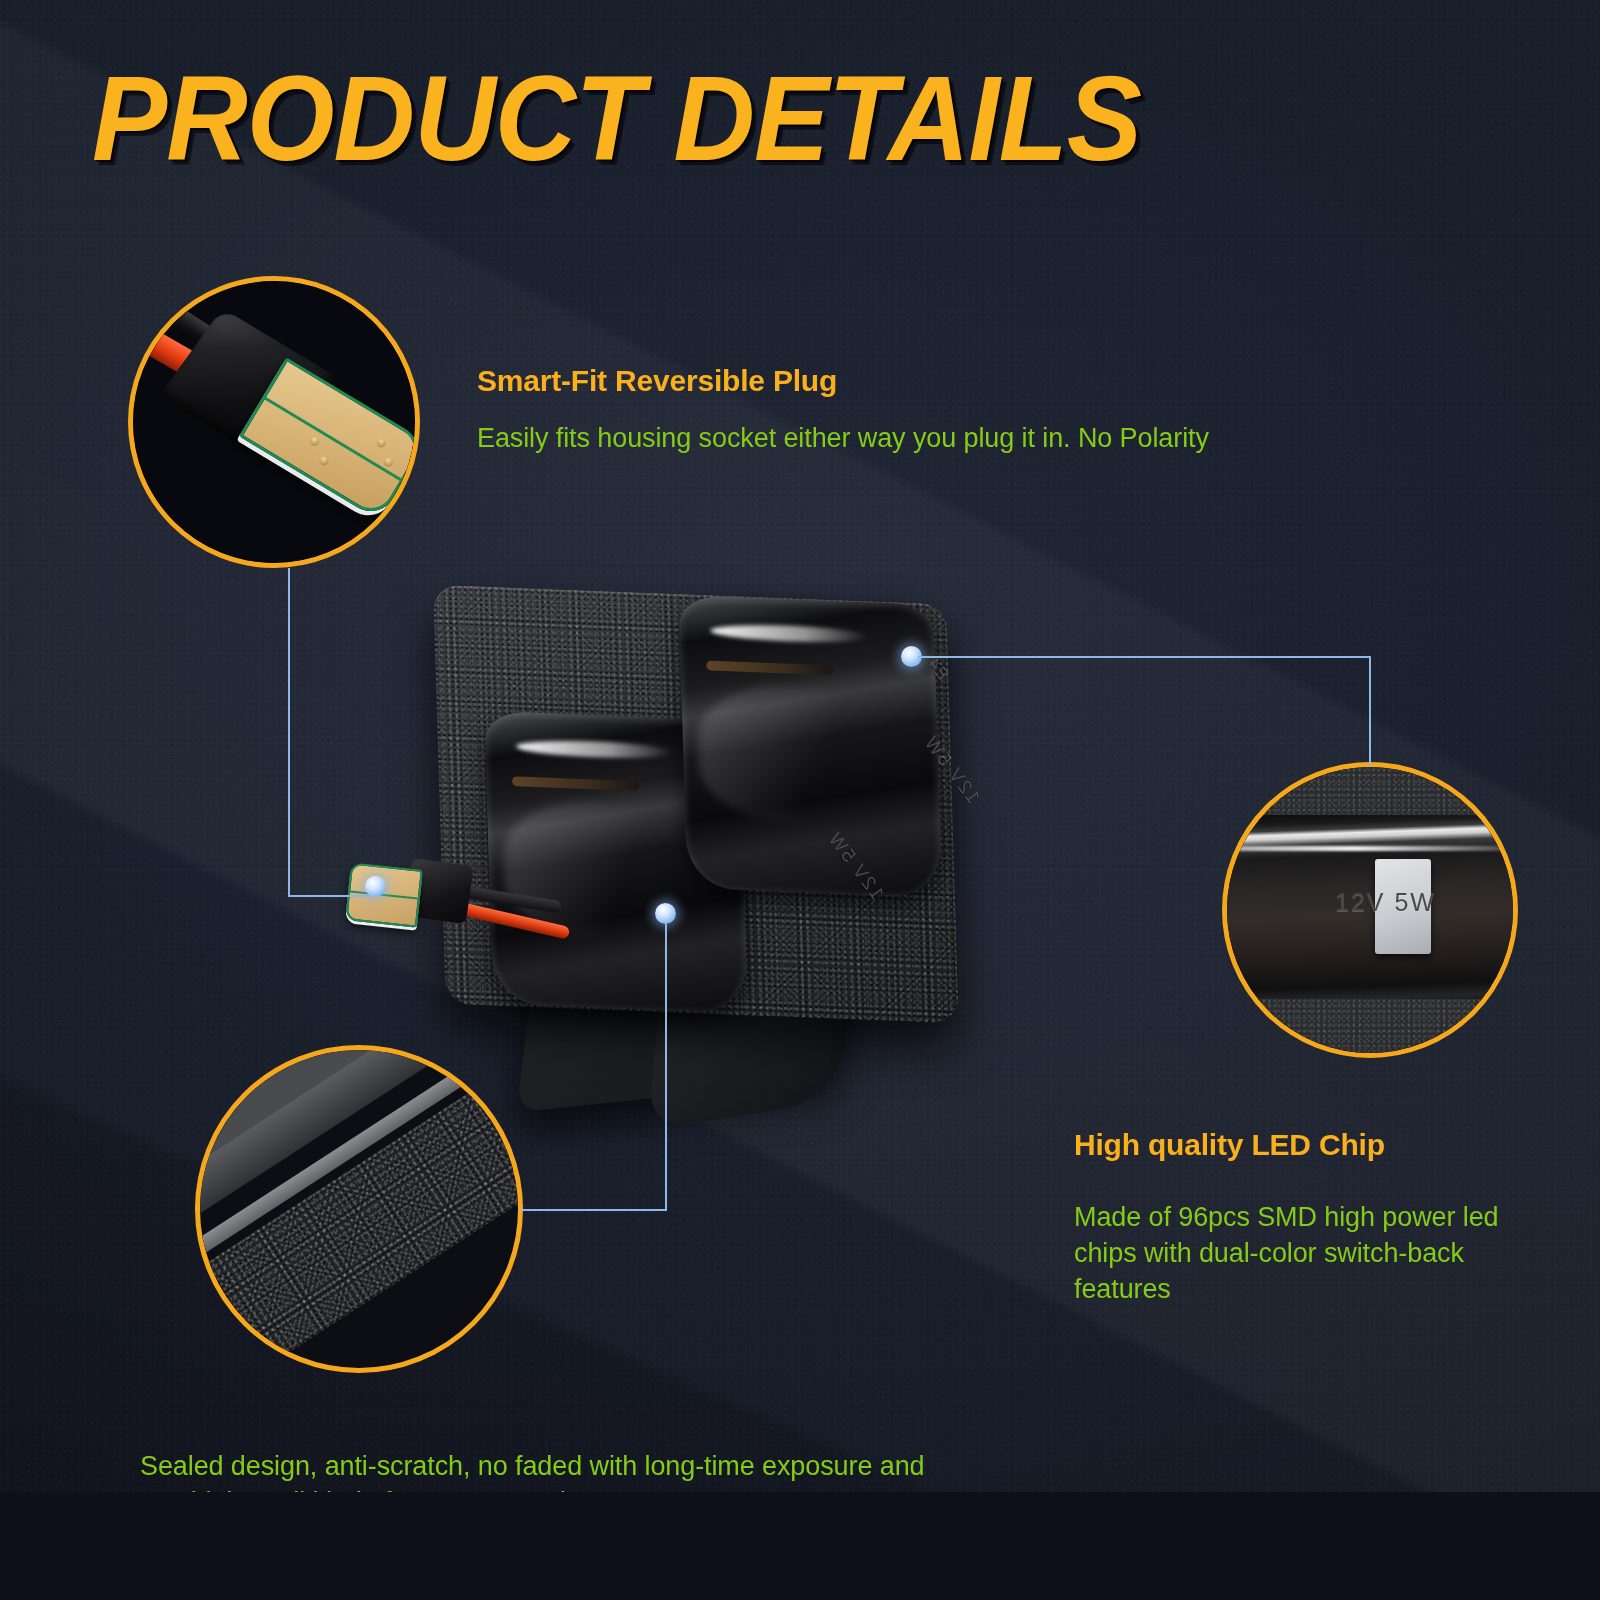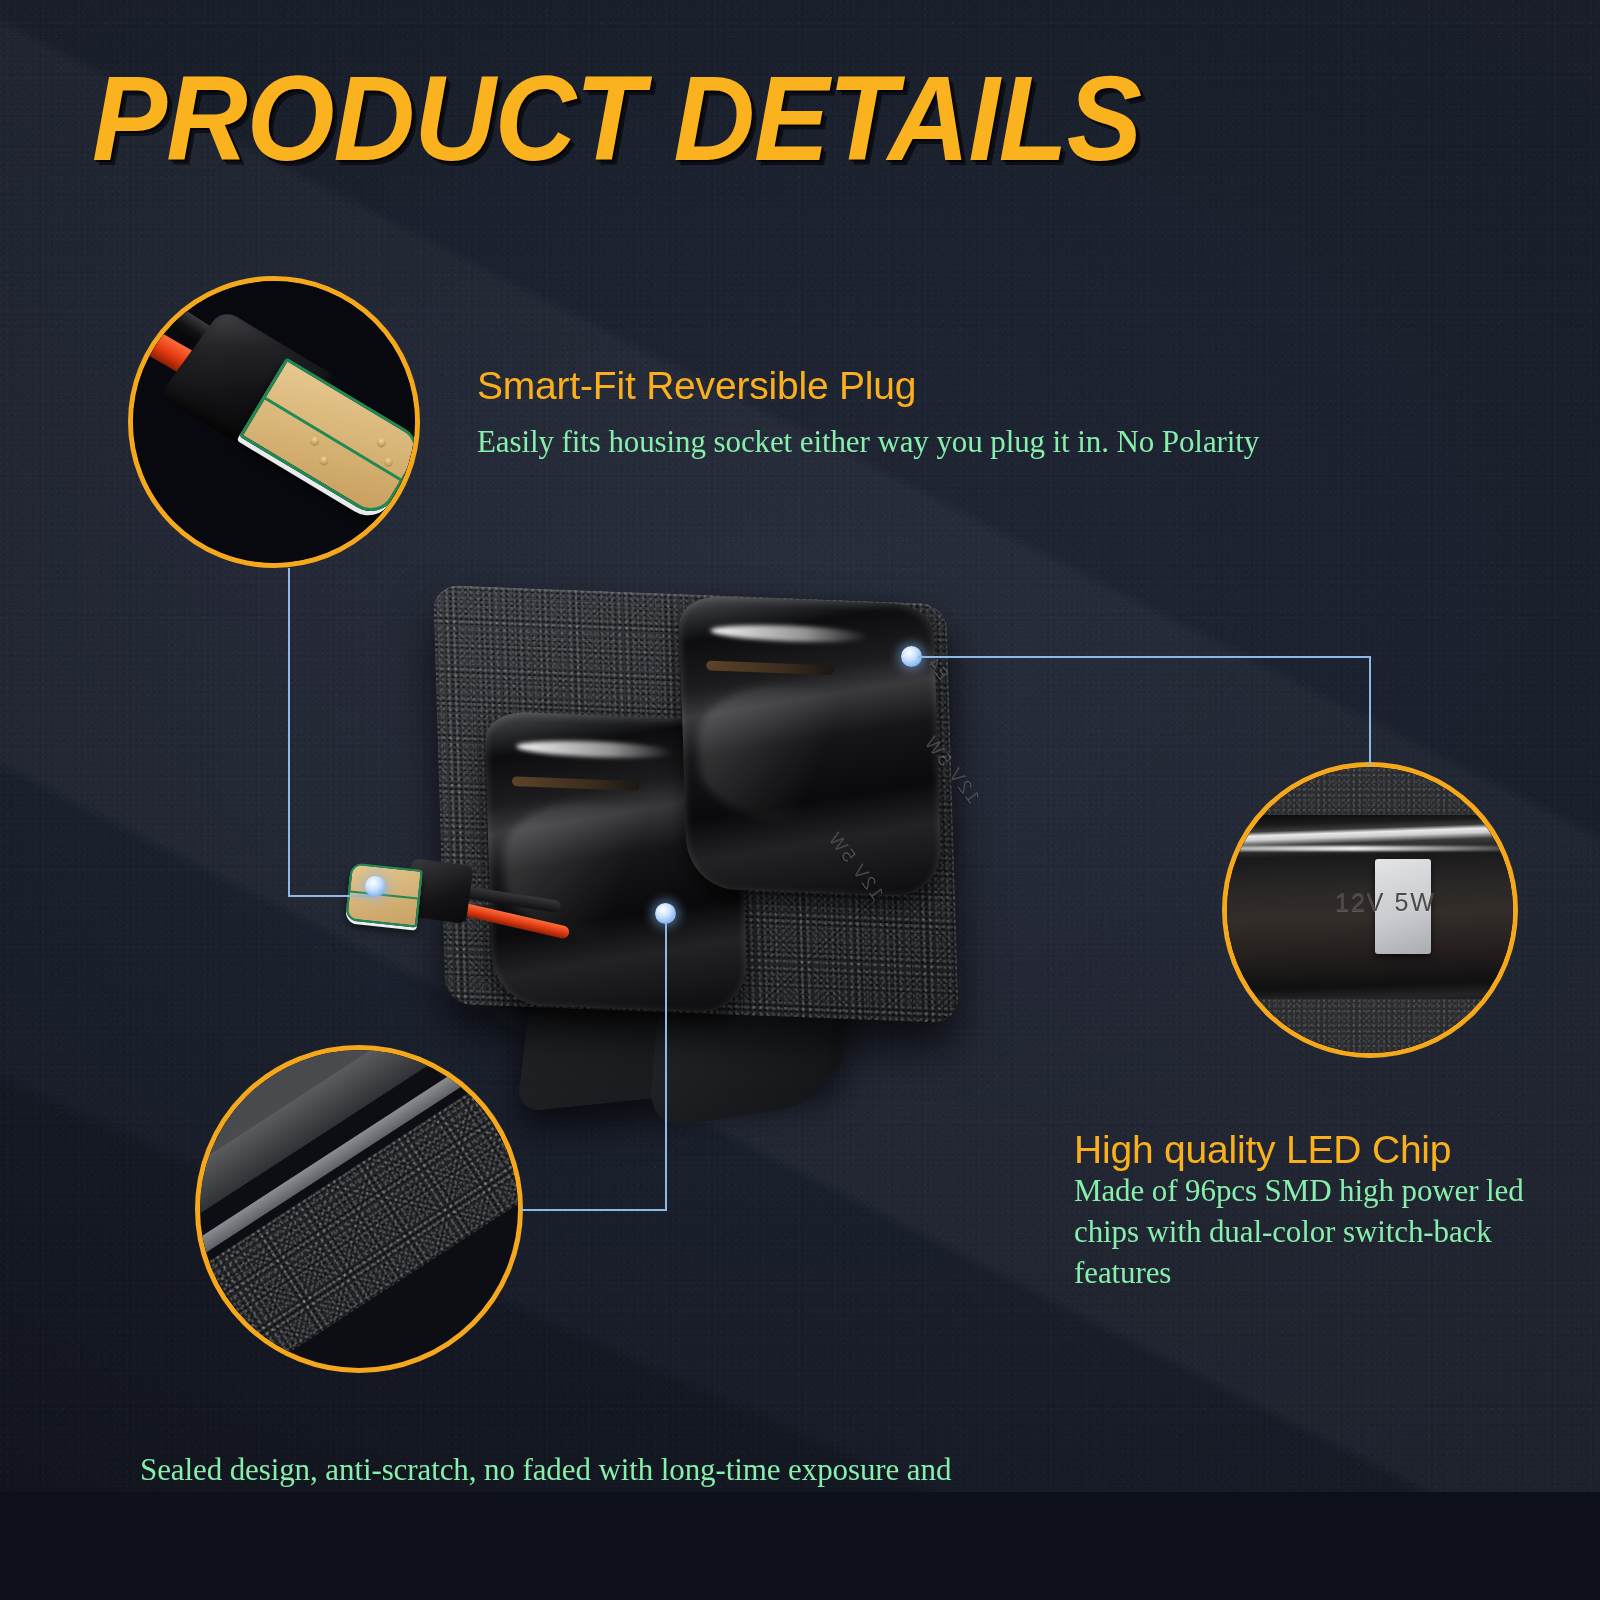--- a/index.html
+++ b/index.html
@@ -225,32 +225,31 @@
     width: 21px; height: 21px;
     border-radius: 50%;
     background: radial-gradient(circle at 38% 32%, #ffffff 0%, #cfe4ff 35%, #7fb4ef 75%, #5f9ee6 100%);
     box-shadow: 0 0 10px 4px rgba(130,180,240,.45);
   }
 
   
   .cap-h {
     position: absolute;
     color: #F9B01C;
-    font-size: 39px;
-    font-weight: normal;
+    font-size: 30px;
+    font-weight: bold;
     letter-spacing: -0.2px;
     white-space: nowrap;
   }
   .cap-b {
     position: absolute;
-    color: #86efac;
-    font-size: 31px;
+    color: #84cc16;
+    font-size: 27px;
     line-height: 1.33;
     letter-spacing: -0.1px;
-    font-family: Liberation Serif, serif;
   }
 
   
   #product {
     position: absolute;
     left: 424px;
     top: 542px;
     width: 640px;
     height: 620px;
   }
@@ -445,21 +444,21 @@
         <div class="led-grain bot"></div>
       </div>
     </div>
   </div>
 
   <div class="dot" style="left:901px; top:646px;"></div>
   <div class="lead h" style="left:918px; top:656px; width:452px;"></div>
   <div class="lead v" style="left:1369px; top:656px; height:110px;"></div>
 
   <div class="cap-h" style="left:1074px; top:1112px;margin-top:16px;">High quality LED Chip</div>
-  <div class="cap-b" style="left:1074px; top:1170px; width:462px;">Made of 96pcs SMD high power led chips with dual-color switch-back features</div>
+  <div class="cap-b" style="left:1074px; top:1200px; width:462px;">Made of 96pcs SMD high power led chips with dual-color switch-back features</div>
 
   <div class="circle" id="circle-abs">
     <div class="inner">
       <div class="abs-scene">
         <div class="abs-band">
           <div class="abs-l0"></div>
           <div class="abs-gloss"></div>
           <div class="abs-l1"></div>
           <div class="abs-l2"></div>
           <div class="abs-l3"></div>

